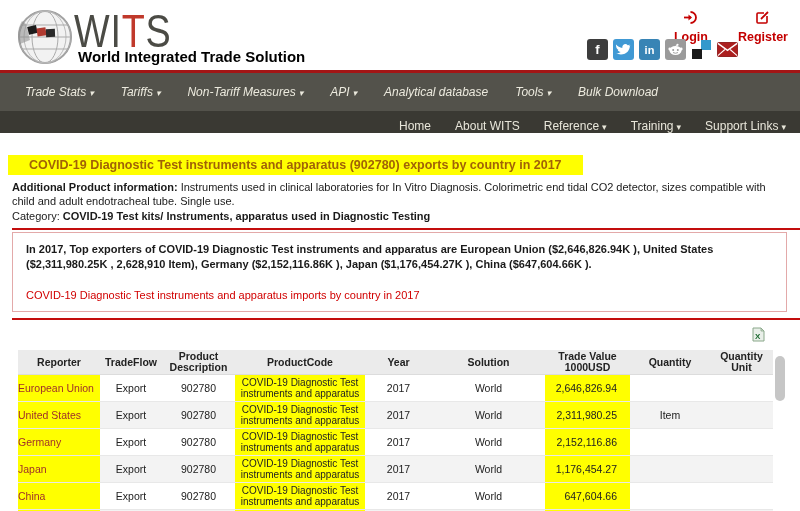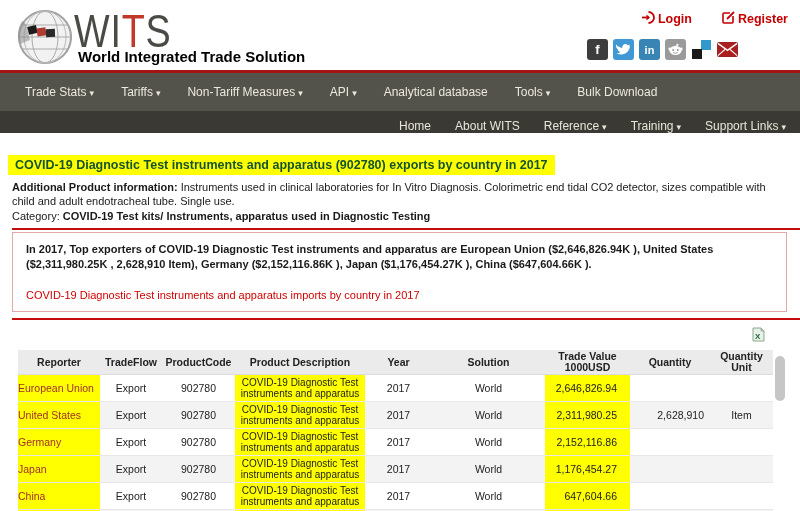--- a/index.html
+++ b/index.html
@@ -8,46 +8,46 @@
 
   
   .hdr { position:relative; height:73px; background:#fff; border-bottom:3px solid #a31515; }
   .globe { position:absolute; left:16px; top:6px; }
   .wits-word { position:absolute; left:74px; top:4px; font-size:46px; font-weight:400;
     color:#4b4b45; transform:scaleX(.82); transform-origin:left top; letter-spacing:1px; }
   .wits-word .t-red { color:#c0392b; }
   .wits-sub { position:absolute; left:78px; top:48px; font-size:15px; font-weight:bold; color:#000000; }
   .acct { position:absolute; top:11px; right:12px; display:flex; gap:30px; }
   .acct a { display:flex; align-items:center; gap:3px; color:#c40000; font-size:12.5px;
-    font-weight:bold; text-decoration:none; cursor:pointer; }
+    font-weight:bold; text-decoration:none; cursor:pointer;flex-direction:column; }
   .social { position:absolute; left:587px; top:39px; display:flex; gap:5px; align-items:center; }
   .social-ic { width:21px; height:21px; border-radius:3px; display:flex; align-items:center;
     justify-content:center; color:#fff; font-weight:bold; font-size:13px; cursor:pointer; }
   .ic-fb { background:#3d3d3d; }
   .ic-tw { background:#4099d4; }
   .ic-li { background:#3884b5; font-size:11px; }
   .ic-rd { background:#9a9a9a; }
   .ic-de { background:transparent; position:relative; }
   .ic-de .sq1 { position:absolute; right:1px; top:1px; width:10px; height:10px; background:#3399cc; }
   .ic-de .sq2 { position:absolute; left:1px; bottom:1px; width:10px; height:10px; background:#1a1a1a; }
   .ic-ml { background:transparent; }
 
   
   .nav1 { height:38px; background:#53524b; display:flex; align-items:center;
-    padding-left:25px; gap:27px; }
+    padding-left:25px; gap:27px;font-style:italic; }
   .nav1 .itm { color:#eceade; font-size:12px; cursor:pointer; white-space:nowrap; }
   .nav2 { height:22px; background:#3a3933; display:flex; align-items:flex-end;
     justify-content:flex-end; padding-right:14px; gap:24px; }
   .nav2 .itm { color:#e8e6da; font-size:12px; cursor:pointer; white-space:nowrap; }
   .caret { font-size:9px; margin-left:3px; }
 
   
   .content { position:relative; }
-  .pg-title { display:inline-block; margin:22px 0 0 8px; background:#ffff00; padding:3px 7px;
-    font-size:12.5px; font-weight:bold; color:#14532d; }
+  .pg-title { display:inline-block; margin:22px 0 0 8px; background:#ffff00; padding:3px 21px;
+    font-size:12.5px; font-weight:bold; color:#a16207; }
   .addl { margin:6px 12px 0 12px; font-size:11px; line-height:13.5px; color:#1a1a1a; }
   .addl b { font-weight:bold; }
   .cat { margin:2px 12px 0 12px; font-size:11px; color:#1a1a1a; }
   .cat b { font-weight:bold; }
   .red-hr { border:0; border-top:2px solid #c30d0d; margin:6px 0 0 12px; }
   .sum-box { margin:2px 13px 2px 12px; border:1px solid #e3a9a9; padding:9px 13px 8px 13px; }
   .sum-box p { font-size:11px; line-height:15px; color:#1a1a1a;font-weight:bold; }
   .imports-link { display:inline-block; margin-top:17px; font-size:11px; color:#d10000;
     text-decoration:none; cursor:pointer; }
   .excel-row { display:flex; justify-content:flex-end; margin:7px 34px 0 0; }
@@ -192,22 +192,22 @@
         <text x="4" y="11.5" font-size="8" font-weight="bold" fill="#1e6b32" font-family="Liberation Sans, sans-serif">X</text>
       </svg>
     </span>
   </div>
 
   
   <div class="tbl">
     <div class="trow thead">
       <div class="cell">Reporter</div>
       <div class="cell">TradeFlow</div>
+      <div class="cell">Product Description</div>
       <div class="cell">ProductCode</div>
-      <div class="cell">Product Description</div>
       <div class="cell">Year</div>
       <div class="cell">Solution</div>
       <div class="cell">
           <span>Trade Value</span>
           <span>1000USD</span>
         </div>
       <div class="cell">Quantity</div>
       <div class="cell">Quantity Unit</div>
     </div>
 
@@ -230,21 +230,20 @@
         <div class="cell yel rep">United States</div>
         <div class="cell">Export</div>
         <div class="cell">902780</div>
         <div class="cell yel desc">
             <span>COVID-19 Diagnostic Test</span>
             <span>instruments and apparatus</span>
           </div>
         <div class="cell">2017</div>
         <div class="cell">World</div>
         <div class="cell yel val">2,311,980.25</div>
-        <div class="cell qty">2,628,910</div>
         <div class="cell">Item</div>
       </div>
       <div class="trow">
         <div class="cell yel rep">Germany</div>
         <div class="cell">Export</div>
         <div class="cell">902780</div>
         <div class="cell yel desc">
             <span>COVID-19 Diagnostic Test</span>
             <span>instruments and apparatus</span>
           </div>

